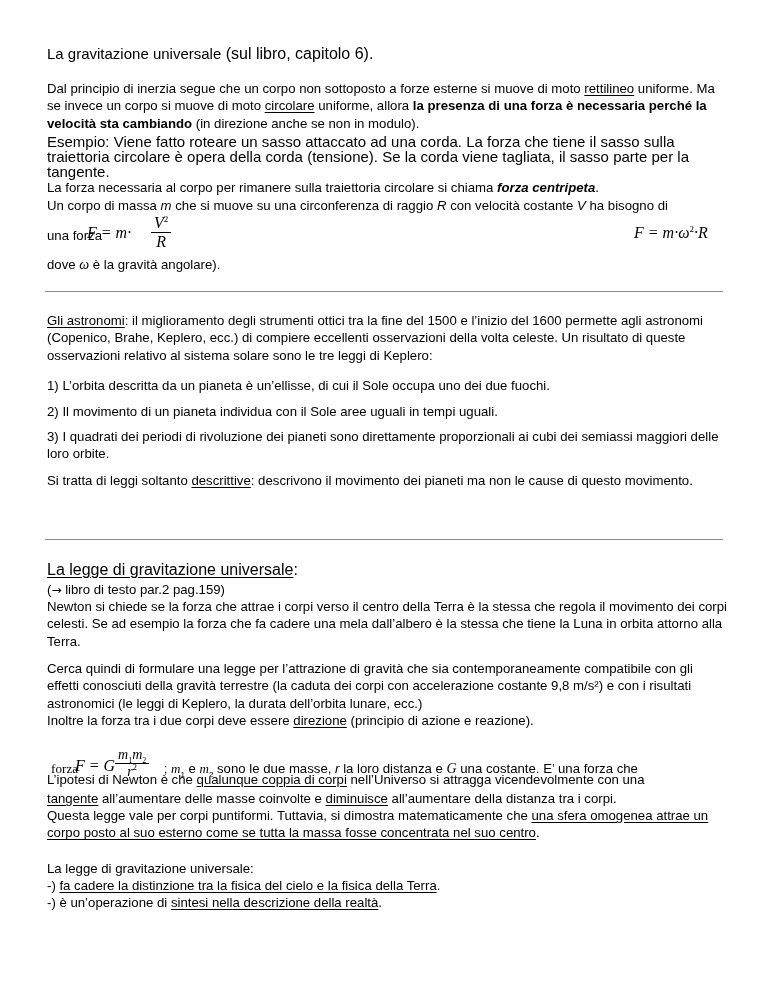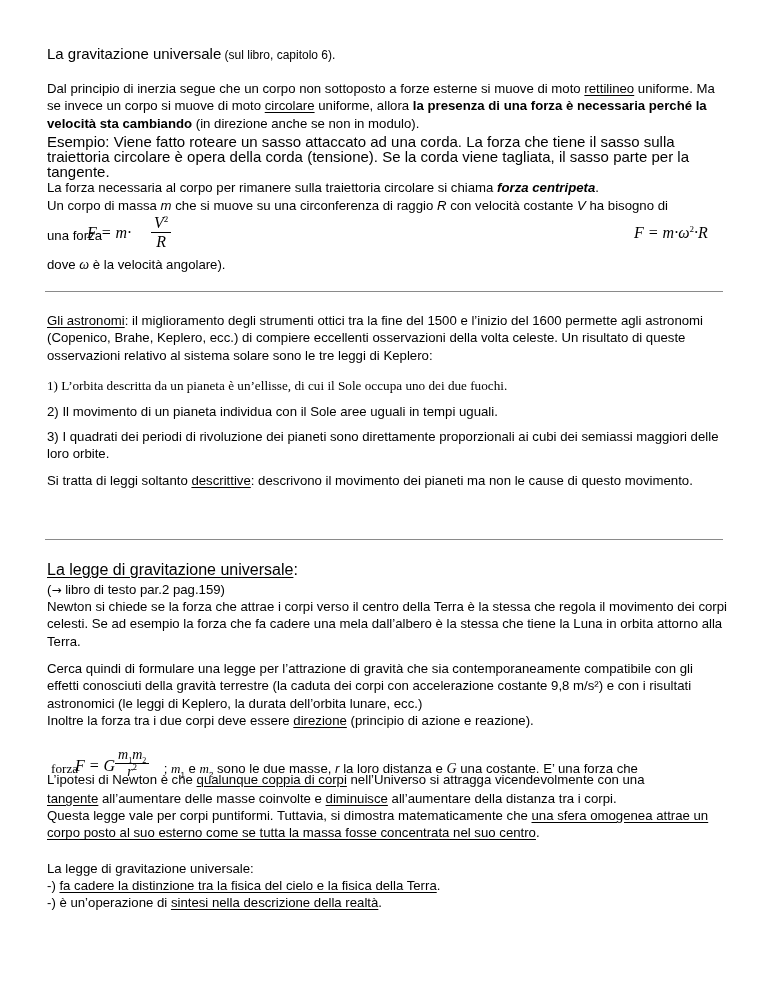--- a/index.html
+++ b/index.html
@@ -5,21 +5,21 @@
   html, body { margin: 0; padding: 0; background: #ffffff; }
   body {
     width: 768px; height: 994px; overflow: hidden; position: relative;
     font-family: "Liberation Sans", "DejaVu Sans", sans-serif;
     color: #000; font-size: 13.2px; line-height: 17.4px;
   }
   .page { position: absolute; left: 47px; top: 0; width: 680px; }
   .blk { position: absolute; left: 0; width: 680px; }
   u { text-decoration: underline; text-underline-offset: 2px; margin-top: 13px; }
   .title { font-size: 15px; line-height: 24px; }
-  .title-note { font-size: 12px; }
+  .title-note { font-size: 16px; }
   .small { font-size: 15px; line-height: 15px; }
   .rule { position: absolute; left: -2px; width: 678px; height: 0; border-top: 1.5px solid #8a8a8a; }
   .math { font-family: "Liberation Serif", "DejaVu Serif", serif; font-style: italic; font-size: 16px; }
   .mathup { font-family: "Liberation Serif", "DejaVu Serif", serif; font-size: 16px; font-style: normal; }
   .frac { display: inline-block; vertical-align: middle; text-align: center; position: relative; margin: 0 2px; }
   .frac .num { display: block; line-height: 18px; padding: 0 3px; }
   .frac .den { display: block; line-height: 18px; border-top: 1px solid #000; padding: 0 3px; }
   sup.s { font-size: 9px; vertical-align: super; line-height: 0; font-style: normal; }
   sub.s { font-size: 8px; vertical-align: sub; line-height: 0; font-style: normal; }
   .h2 { font-size: 16px; line-height: 20px; }
@@ -48,29 +48,29 @@
   <div class="blk" style="top:214px; height:40px;">
     <span style="position:absolute; top:13px; left:0;">una forza </span>
     <span class="math" style="position:absolute; top:10px; left:40px;"><span>F = m·</span></span>
     <span class="math frac" style="position:absolute; top:0px; left:102px;">
       <span class="num"><span>V</span><sup class="s">2</sup></span>
       <span class="den">R</span>
     </span>
     <span class="math" style="position:absolute; top:10px; left:587px;"><span>F = m·ω</span><sup class="s">2</sup><span>·R</span></span>
   </div>
   <div class="blk" style="top:256px;">
-    <span>dove </span><span class="math" style="font-size:14px;">ω</span><span> è la velocità angolare).</span>
+    <span>dove </span><span class="math" style="font-size:14px;">ω</span><span> è la gravità angolare).</span>
   </div>
 
   <div class="rule" style="top:291px;"></div>
 
   <div class="blk" style="top:312px;">
     <u>Gli astronomi</u><span>: il miglioramento degli strumenti ottici tra la fine del 1500 e l’inizio del 1600 permette agli astronomi (Copenico, Brahe, Keplero, ecc.) di compiere eccellenti osservazioni della volta celeste. Un risultato di queste osservazioni relativo al sistema solare sono le tre leggi di Keplero:</span>
   </div>
-  <div class="blk" style="top:377px;font-family:Liberation Serif, serif;">1) L’orbita descritta da un pianeta è un’ellisse, di cui il Sole occupa uno dei due fuochi.</div>
+  <div class="blk" style="top:377px;">1) L’orbita descritta da un pianeta è un’ellisse, di cui il Sole occupa uno dei due fuochi.</div>
   <div class="blk" style="top:403px;">2) Il movimento di un pianeta individua con il Sole aree uguali in tempi uguali.</div>
   <div class="blk" style="top:428px;">3) I quadrati dei periodi di rivoluzione dei pianeti sono direttamente proporzionali ai cubi dei semiassi maggiori delle loro orbite.</div>
   <div class="blk" style="top:472px;">
     <span>Si tratta di leggi soltanto </span><u>descrittive</u><span>: descrivono il movimento dei pianeti ma non le cause di questo movimento.</span>
   </div>
 
   <div class="rule" style="top:539px;"></div>
 
   <div class="blk h2" style="top:560px;">
     <u>La legge di gravitazione universale</u><span>:</span>

